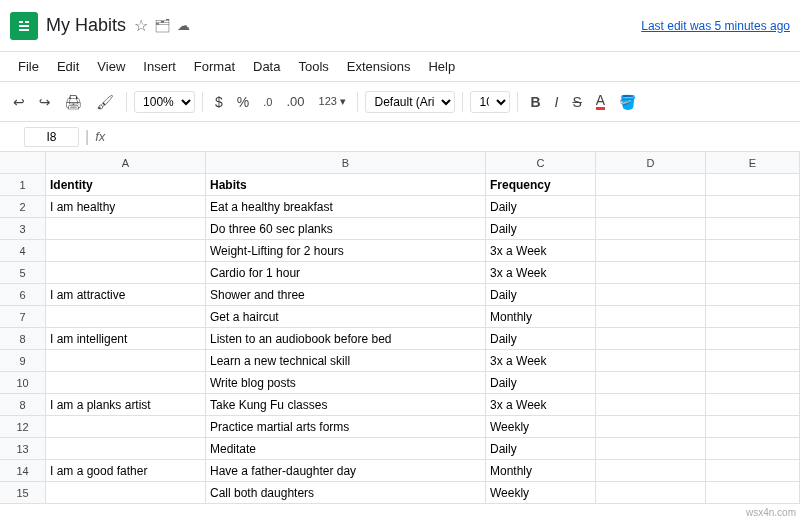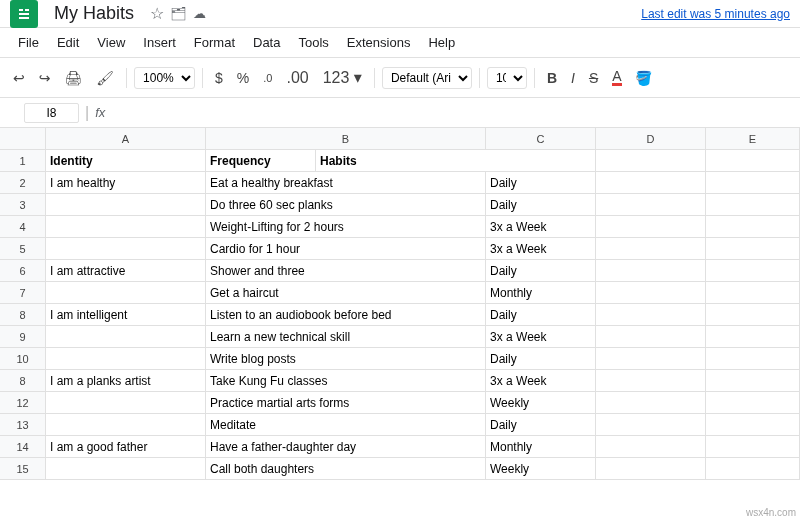--- a/index.html
+++ b/index.html
@@ -3,22 +3,22 @@
   <meta charset="utf-8">
   <style>
     * { margin: 0; padding: 0; box-sizing: border-box; }
     body { font-family: Arial, sans-serif; font-size: 13px; background: #fff; width: 800px; height: 522px; overflow: hidden; }
 
     
     .title-bar {
       display: flex;
       align-items: center;
       padding: 6px 10px;
-      height: 28px;
-      gap: 16px;
+      height: 52px;
+      gap: 8px;
       border-bottom: 1px solid #e0e0e0;
     }
     .sheets-icon {
       width: 28px; height: 28px;
       background: #0f9d58;
       border-radius: 3px;
       display: flex; align-items: center; justify-content: center;
       color: white; font-weight: bold; font-size: 13px;
       flex-shrink: 0;
     }
@@ -246,22 +246,22 @@
   <div class="toolbar-btn">🖨</div>
   <div class="toolbar-btn">🖌</div>
   <div class="toolbar-separator"></div>
   <select class="zoom-select">
     <option>100%</option>
   </select>
   <div class="toolbar-separator"></div>
   <div class="toolbar-btn">$</div>
   <div class="toolbar-btn">%</div>
   <div class="toolbar-btn" style="font-size:11px;">.0</div>
-  <div class="toolbar-btn" style="font-size:16px;">.00</div>
-  <div class="toolbar-btn" style="font-size:16px;">123 ▾</div>
+  <div class="toolbar-btn" style="font-size:13px;">.00</div>
+  <div class="toolbar-btn" style="font-size:11px;">123 ▾</div>
   <div class="toolbar-separator"></div>
   <select class="font-select">
     <option>Default (Ari...</option>
   </select>
   <div class="toolbar-separator"></div>
   <select class="font-size-select">
     <option>10</option>
   </select>
   <div class="toolbar-separator"></div>
   <div class="toolbar-btn toolbar-bold">B</div>
@@ -293,22 +293,22 @@
             <div class="col-header col-header-c">C</div>
             <div class="col-header col-header-d">D</div>
             <div class="col-header col-header-e">E</div>
           </div>
       </div>
 
       <div id="grid-body">
           <div class="grid-row">
             <div class="row-num">1</div>
             <div class="cell cell-a bold">Identity</div>
+            <div class="cell cell-b bold">Habits</div>
             <div class="cell cell-c bold">Frequency</div>
-            <div class="cell cell-b bold">Habits</div>
             <div class="cell cell-d"></div>
             <div class="cell cell-e"></div>
           </div>
           <div class="grid-row">
             <div class="row-num">2</div>
             <div class="cell cell-a">I am healthy</div>
             <div class="cell cell-b">Eat a healthy breakfast</div>
             <div class="cell cell-c">Daily</div>
             <div class="cell cell-d"></div>
             <div class="cell cell-e"></div>

